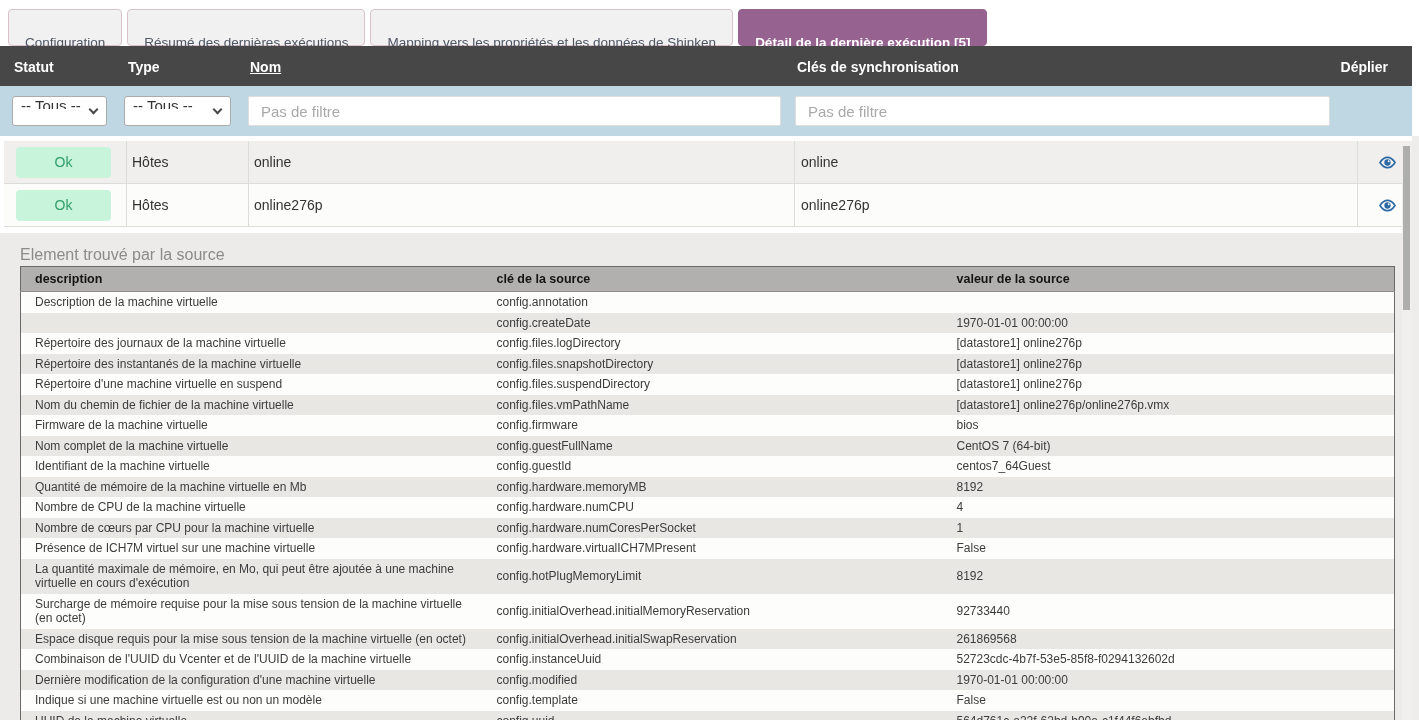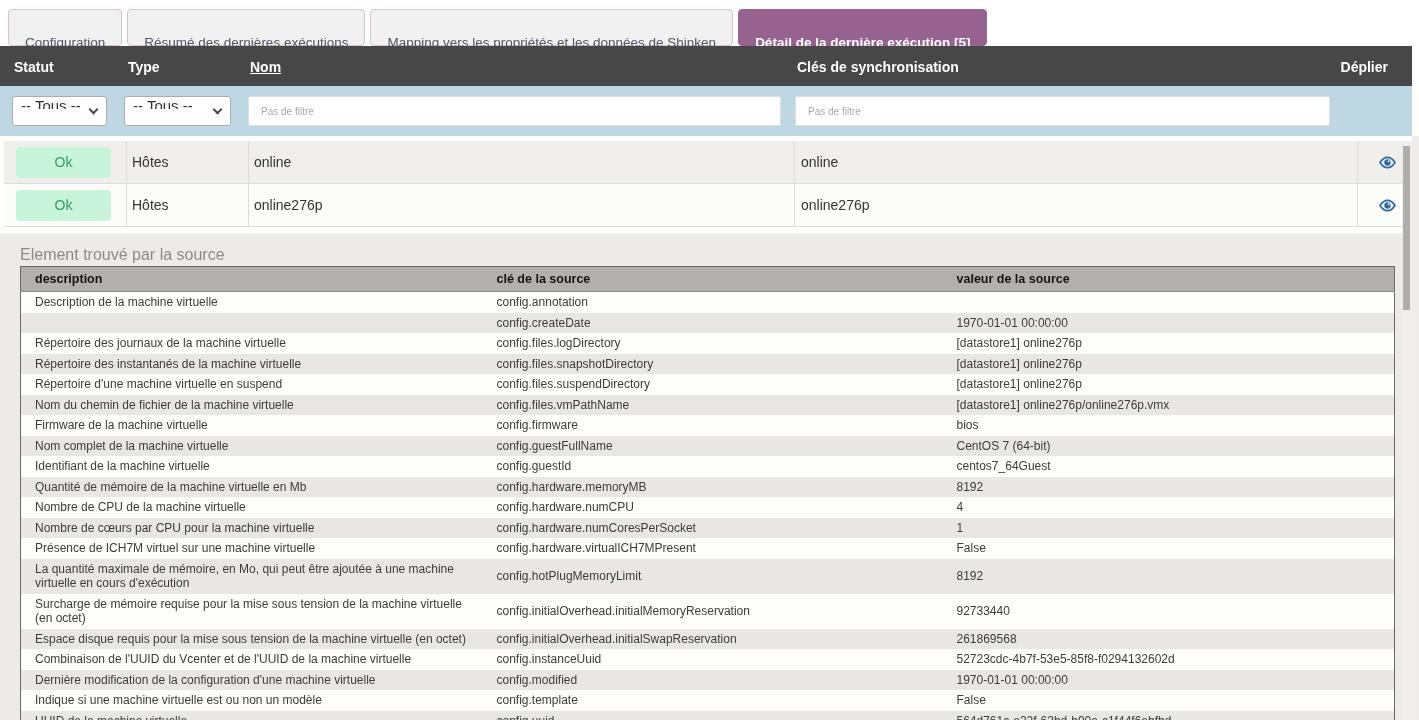--- a/index.html
+++ b/index.html
@@ -52,21 +52,21 @@
     width:100%; height:28px; border:none; background:transparent;
     font-family:inherit; font-size:15px; color:#333; padding:0 20px 16px 8px;
   }
   .chev {
     position:absolute; right:9px; top:9px; width:7px; height:7px;
     border-right:2px solid #4a4a4a; border-bottom:2px solid #4a4a4a;
     transform:rotate(45deg); pointer-events:none;
   }
   .filter-input {
     position:absolute; top:10px; height:30px; border:1px solid #dedede;
-    border-radius:2px; padding:0 12px; font-family:inherit; font-size:10px;
+    border-radius:2px; padding:0 12px; font-family:inherit; font-size:15px;
     color:#333; background:#ffffff;
   }
   .filter-input::placeholder { color:#a9a9a9; opacity:1; }
   .fi-nom { left:248px; width:533px; }
   .fi-cles { left:795px; width:535px; }
 
   
   .rows-area { position:absolute; top:141px; left:4px; width:1412px; background:#14532d; }
   .result-row {
     position:relative; height:43px; border-bottom:1px solid #dcdcda;

